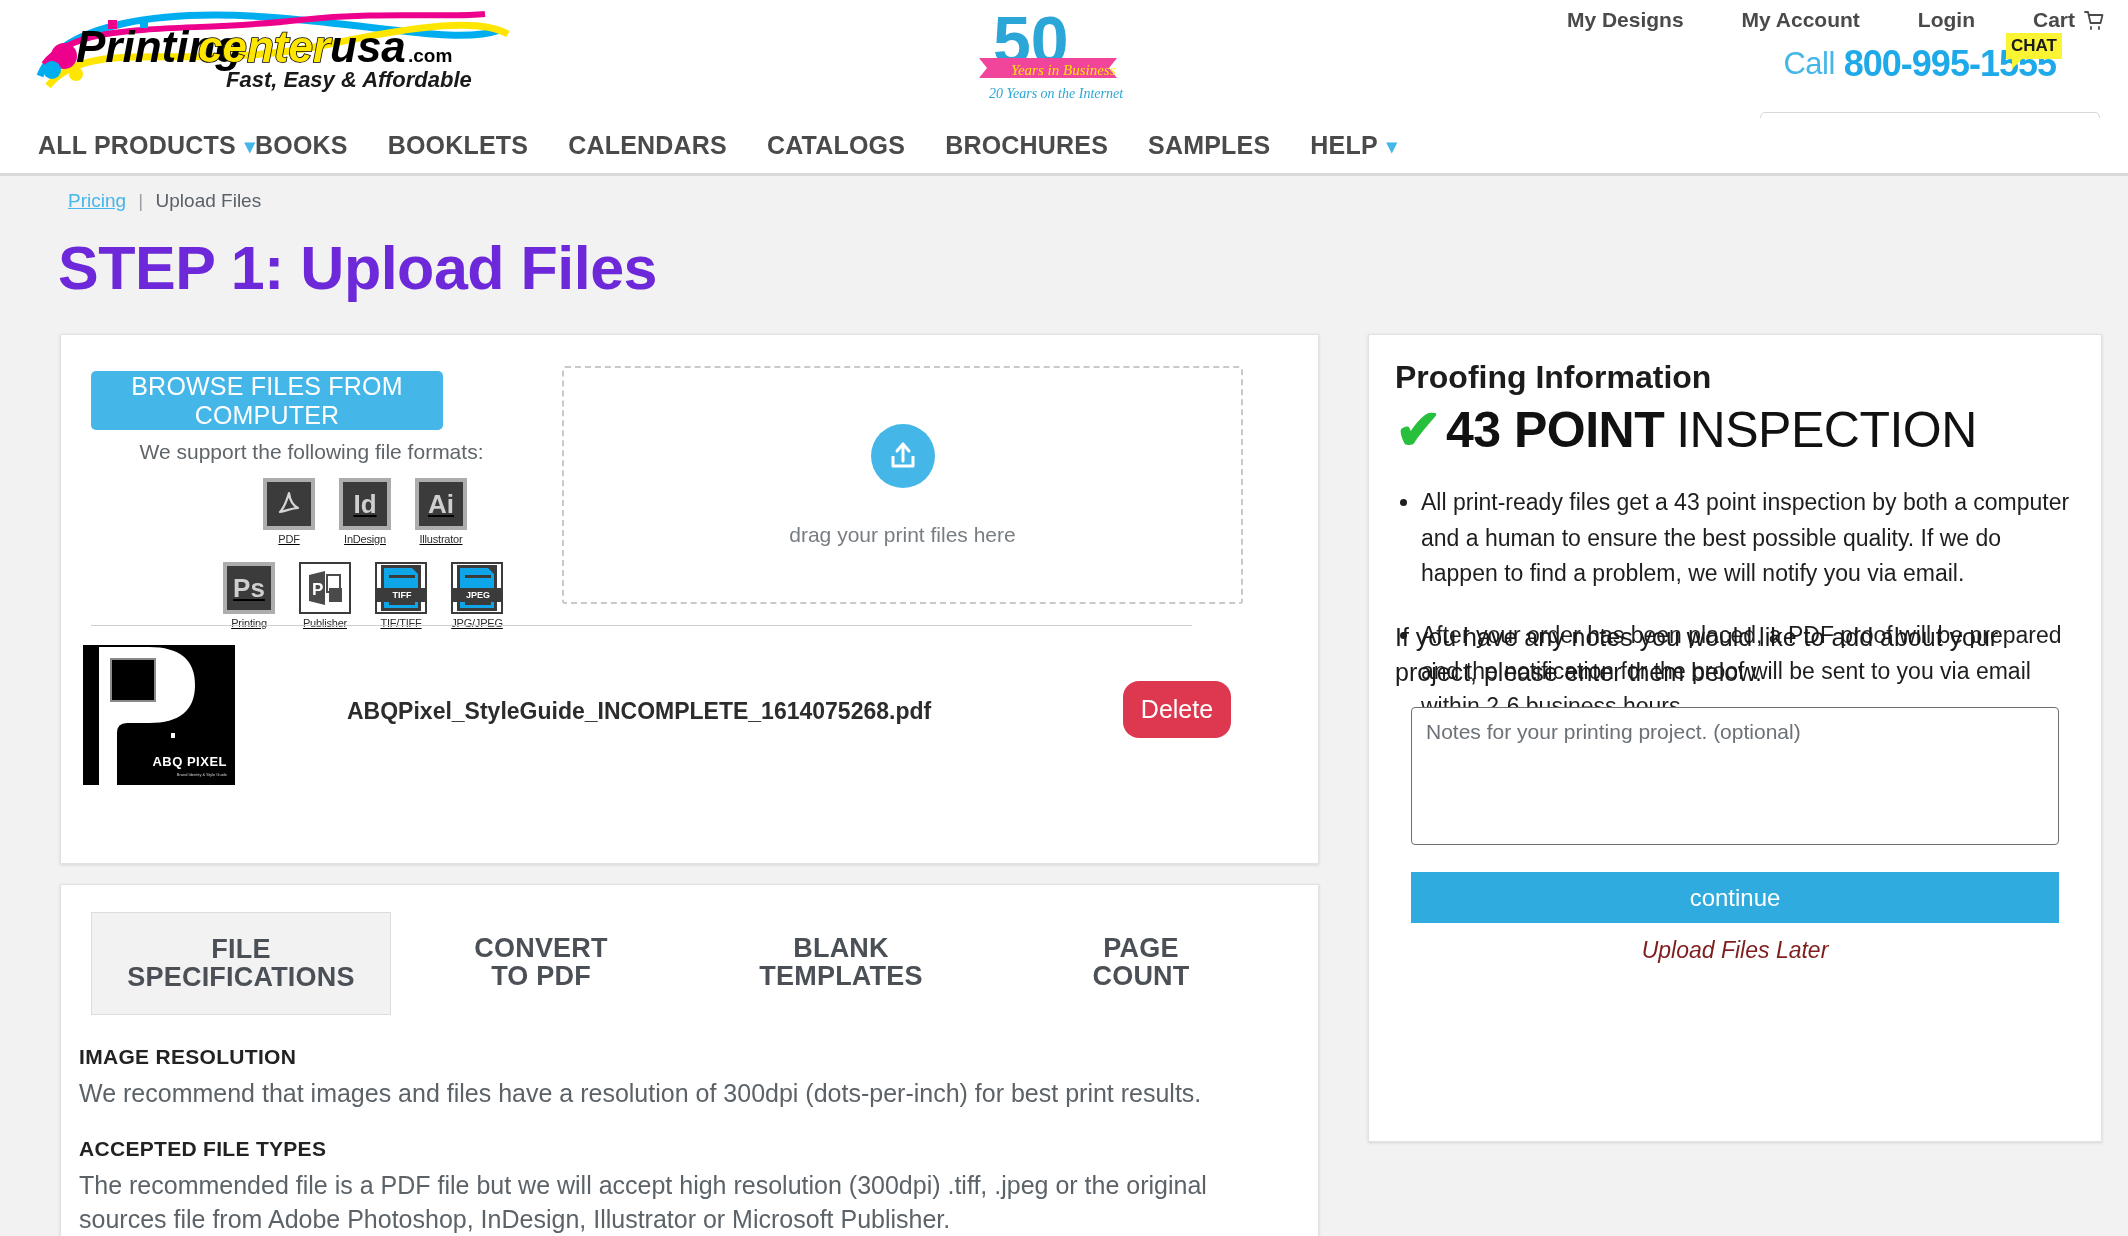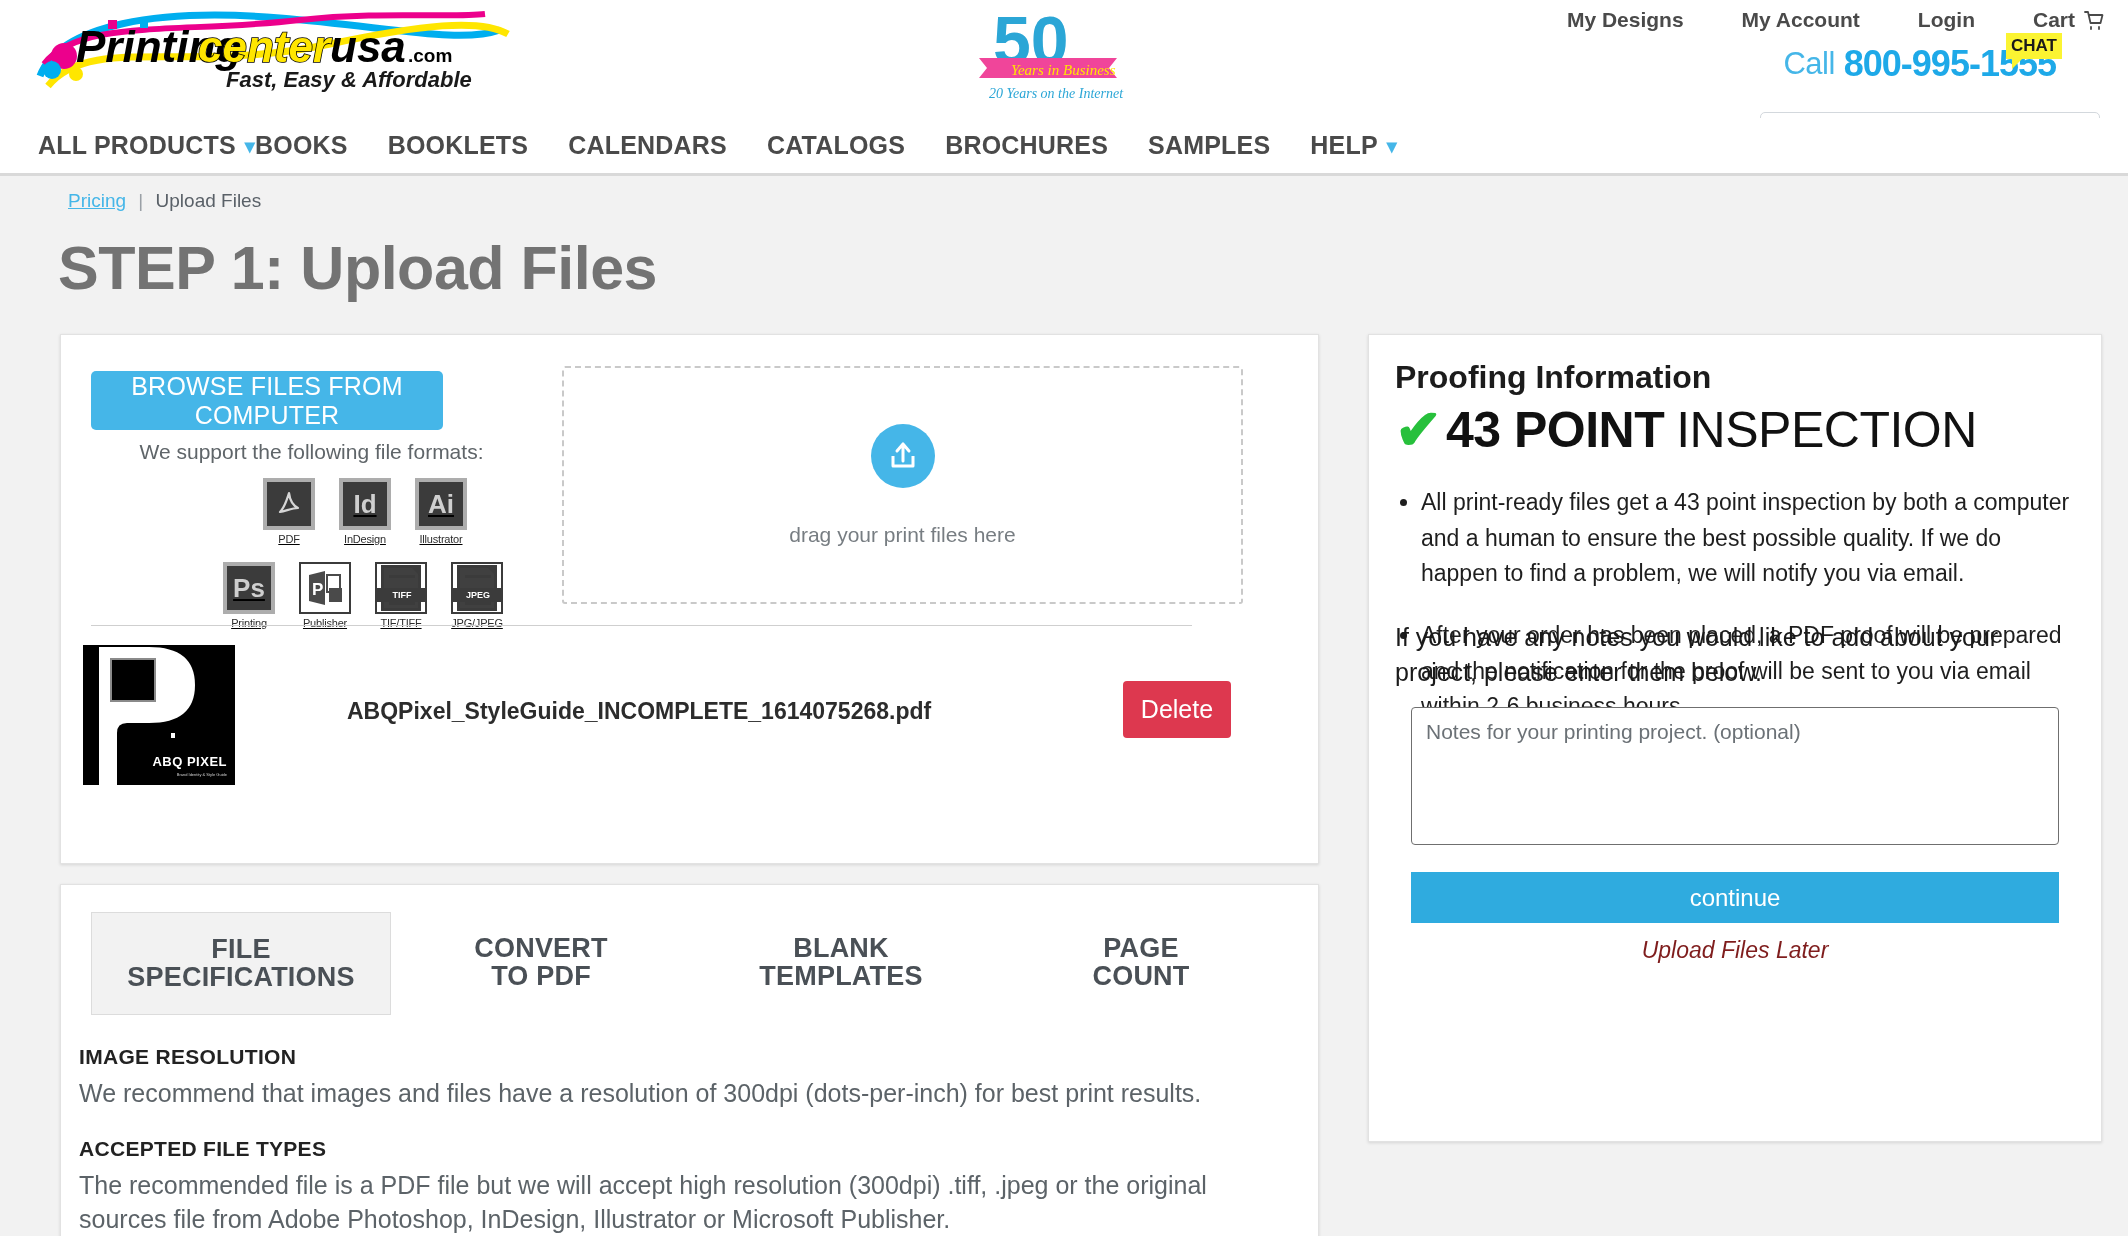--- a/index.html
+++ b/index.html
@@ -74,21 +74,21 @@
   .crumb {
     position: absolute; left: 68px; top: 190px;
     font-size: 19px; color: #5a6168;
   }
   .crumb a { color: #45b6e8; text-decoration: underline; }
   .crumb .sep { color: #9aa0a6; margin: 0 7px; }
 
   
   .title {
     position: absolute; left: 58px; top: 233px;
-    font-size: 61px; font-weight: bold; color: #737373; letter-spacing: -0.5px;
+    font-size: 61px; font-weight: bold; color: #6d28d9; letter-spacing: -0.5px;
   }
 
   
   .card {
     position: absolute; background: #fff;
     border: 1px solid #e2e2e2;
     box-shadow: 0 1px 3px rgba(0,0,0,.12);
   }
   .upload-card { left: 60px; top: 334px; width: 1259px; height: 530px; }
 
@@ -110,21 +110,21 @@
   .fmt { width: 60px; text-align: center; text-decoration: underline; }
   .fmt-ico {
     width: 52px; height: 52px; margin: 0 auto;
     display: flex; align-items: center; justify-content: center;
     font-size: 26px; font-weight: bold; color: #cfcfcf;
     background: #3b3b3b; border: 4px solid #adadad;
     font-family: "Liberation Sans", sans-serif;
   }
   .fmt-ico.light { background: #fff; border: 2px solid #3b3b3b; }
   .fmt-lbl { font-size: 11px; color: #2c2c2c; margin-top: 3px; letter-spacing: -0.2px; }
-  .doc-ico { position: relative; width: 40px; height: 46px; border: 3px solid #3b3b3b; background:#404040; }
+  .doc-ico { position: relative; width: 40px; height: 46px; border: 3px solid #3b3b3b; background:#0ea5e9; }
   .doc-ico::before {
     content:""; position:absolute; right:-3px; top:-3px;
     border-top: 12px solid #3b3b3b; border-left: 12px solid transparent;
   }
   .doc-tag {
     position: absolute; left: -7px; top: 20px; width: 50px;
     background: #3b3b3b; color: #fff; font-size: 9px; font-weight: bold;
     text-align: center; padding: 2px 0;
   }
   .doc-line { position:absolute; left: 5px; height: 3px; background: #3b3b3b; }
@@ -154,21 +154,21 @@
     color: #fff; font-size: 13px; font-weight: bold; letter-spacing: 0.5px;
   }
   .thumb-sub { position: absolute; right: 8px; bottom: 8px; color: #cfcfcf; font-size: 4px; }
   .file-name {
     position: absolute; left: 264px; top: 53px;
     font-size: 23px; font-weight: bold; color: #2c2c2c;
   }
   .delete-btn {
     position: absolute; left: 1040px; top: 36px;
     width: 108px; height: 57px;
-    background: #dd384f; border: none; border-radius: 4px;
+    background: #dd384f; border: none; border-radius: 16px;
     color: #fff; font-size: 25px; cursor: pointer;
     font-family: "Liberation Sans", sans-serif;
   }
 
   
   .tabs-card { left: 60px; top: 884px; width: 1259px; height: 390px; }
   .tabs { position: absolute; left: 30px; top: 27px; display: flex; }
   .tab {
     width: 300px; padding: 22px 0; text-align: center;
     font-size: 27px; font-weight: bold; color: #4a5056; line-height: 1.05;

